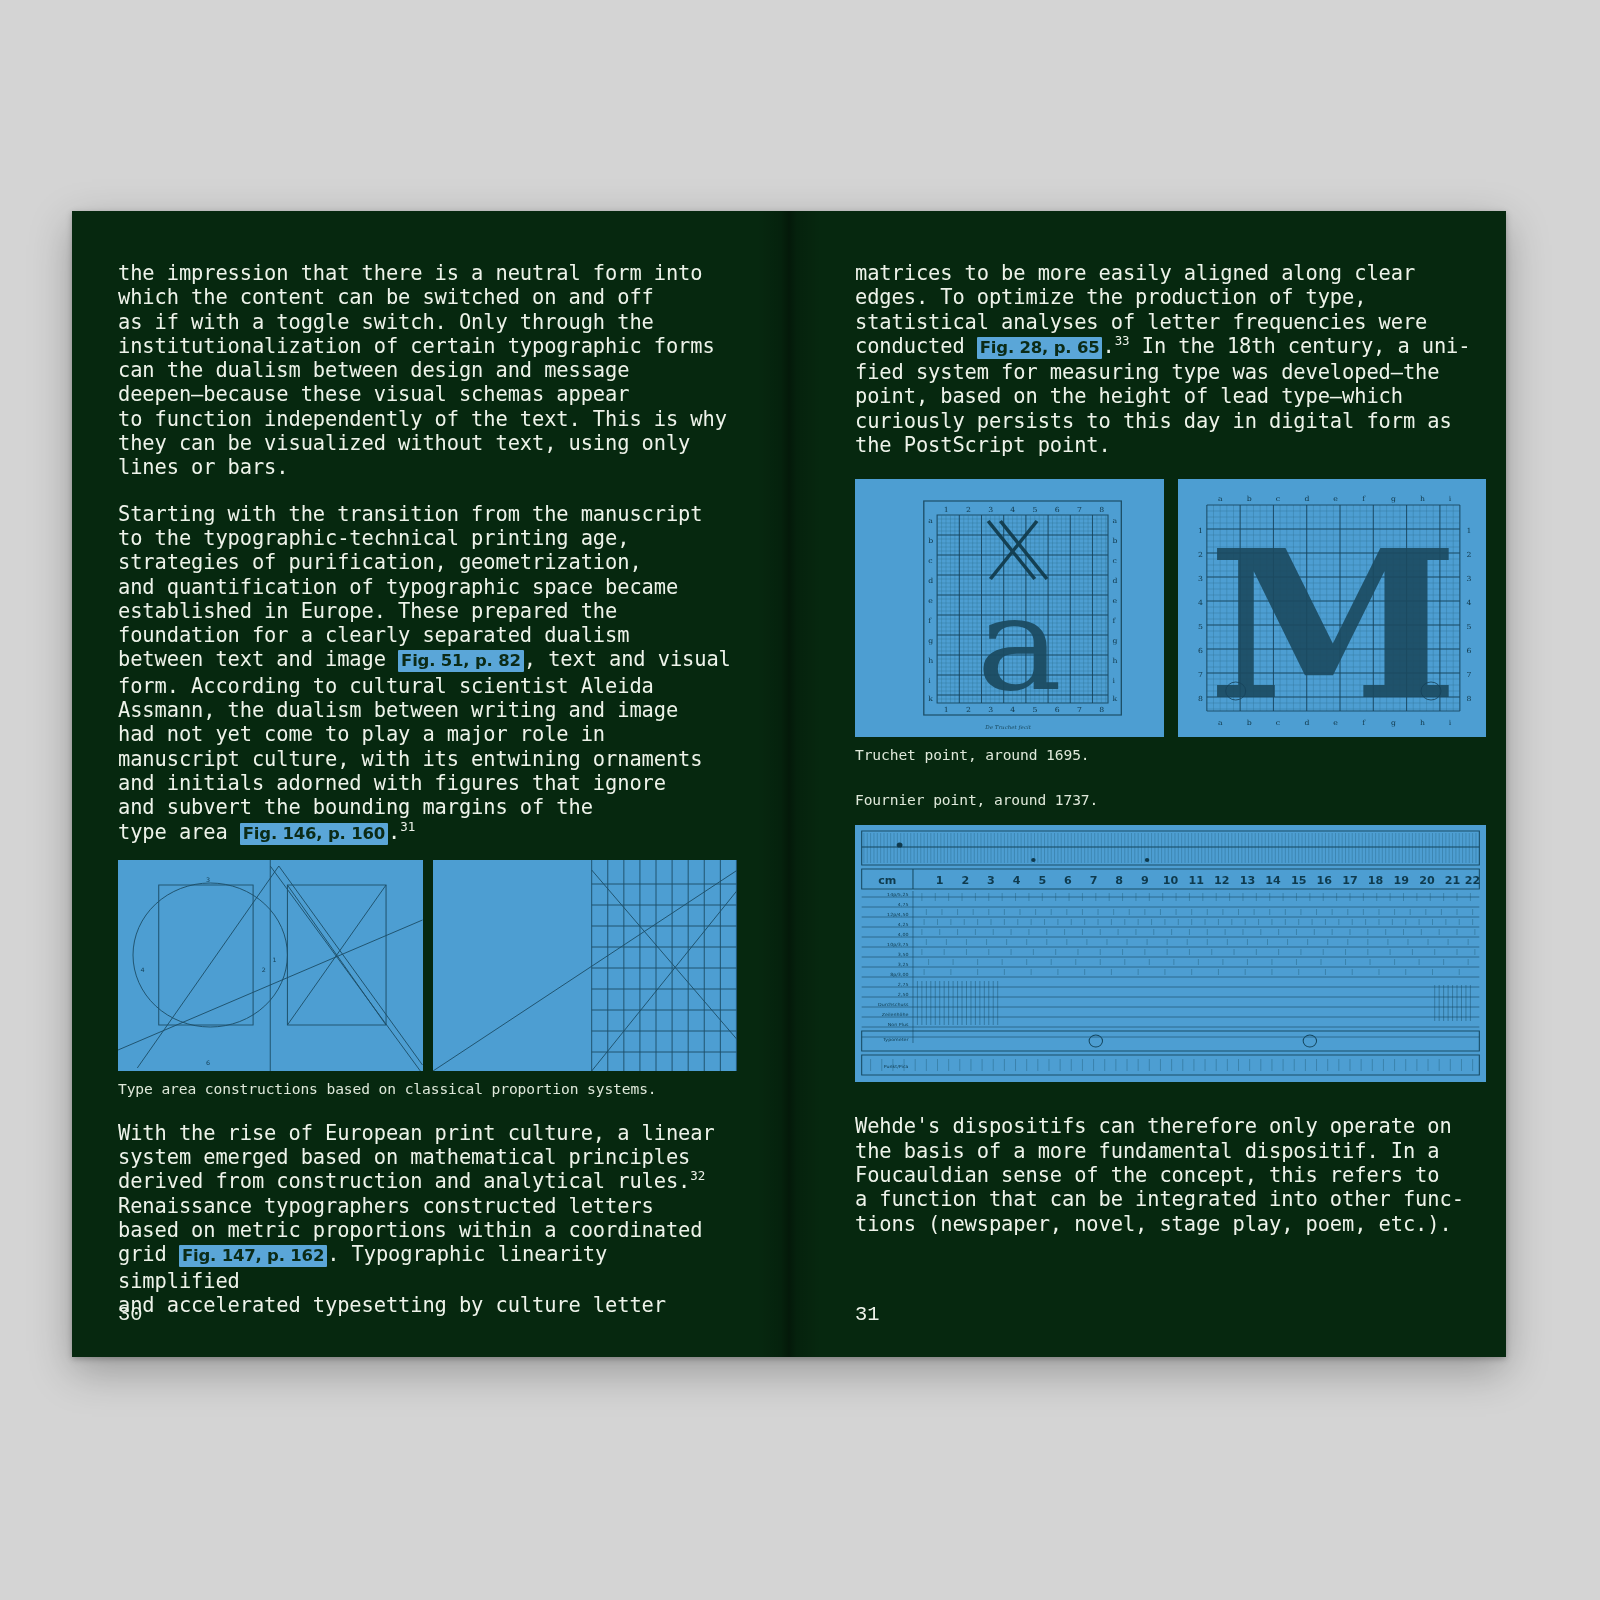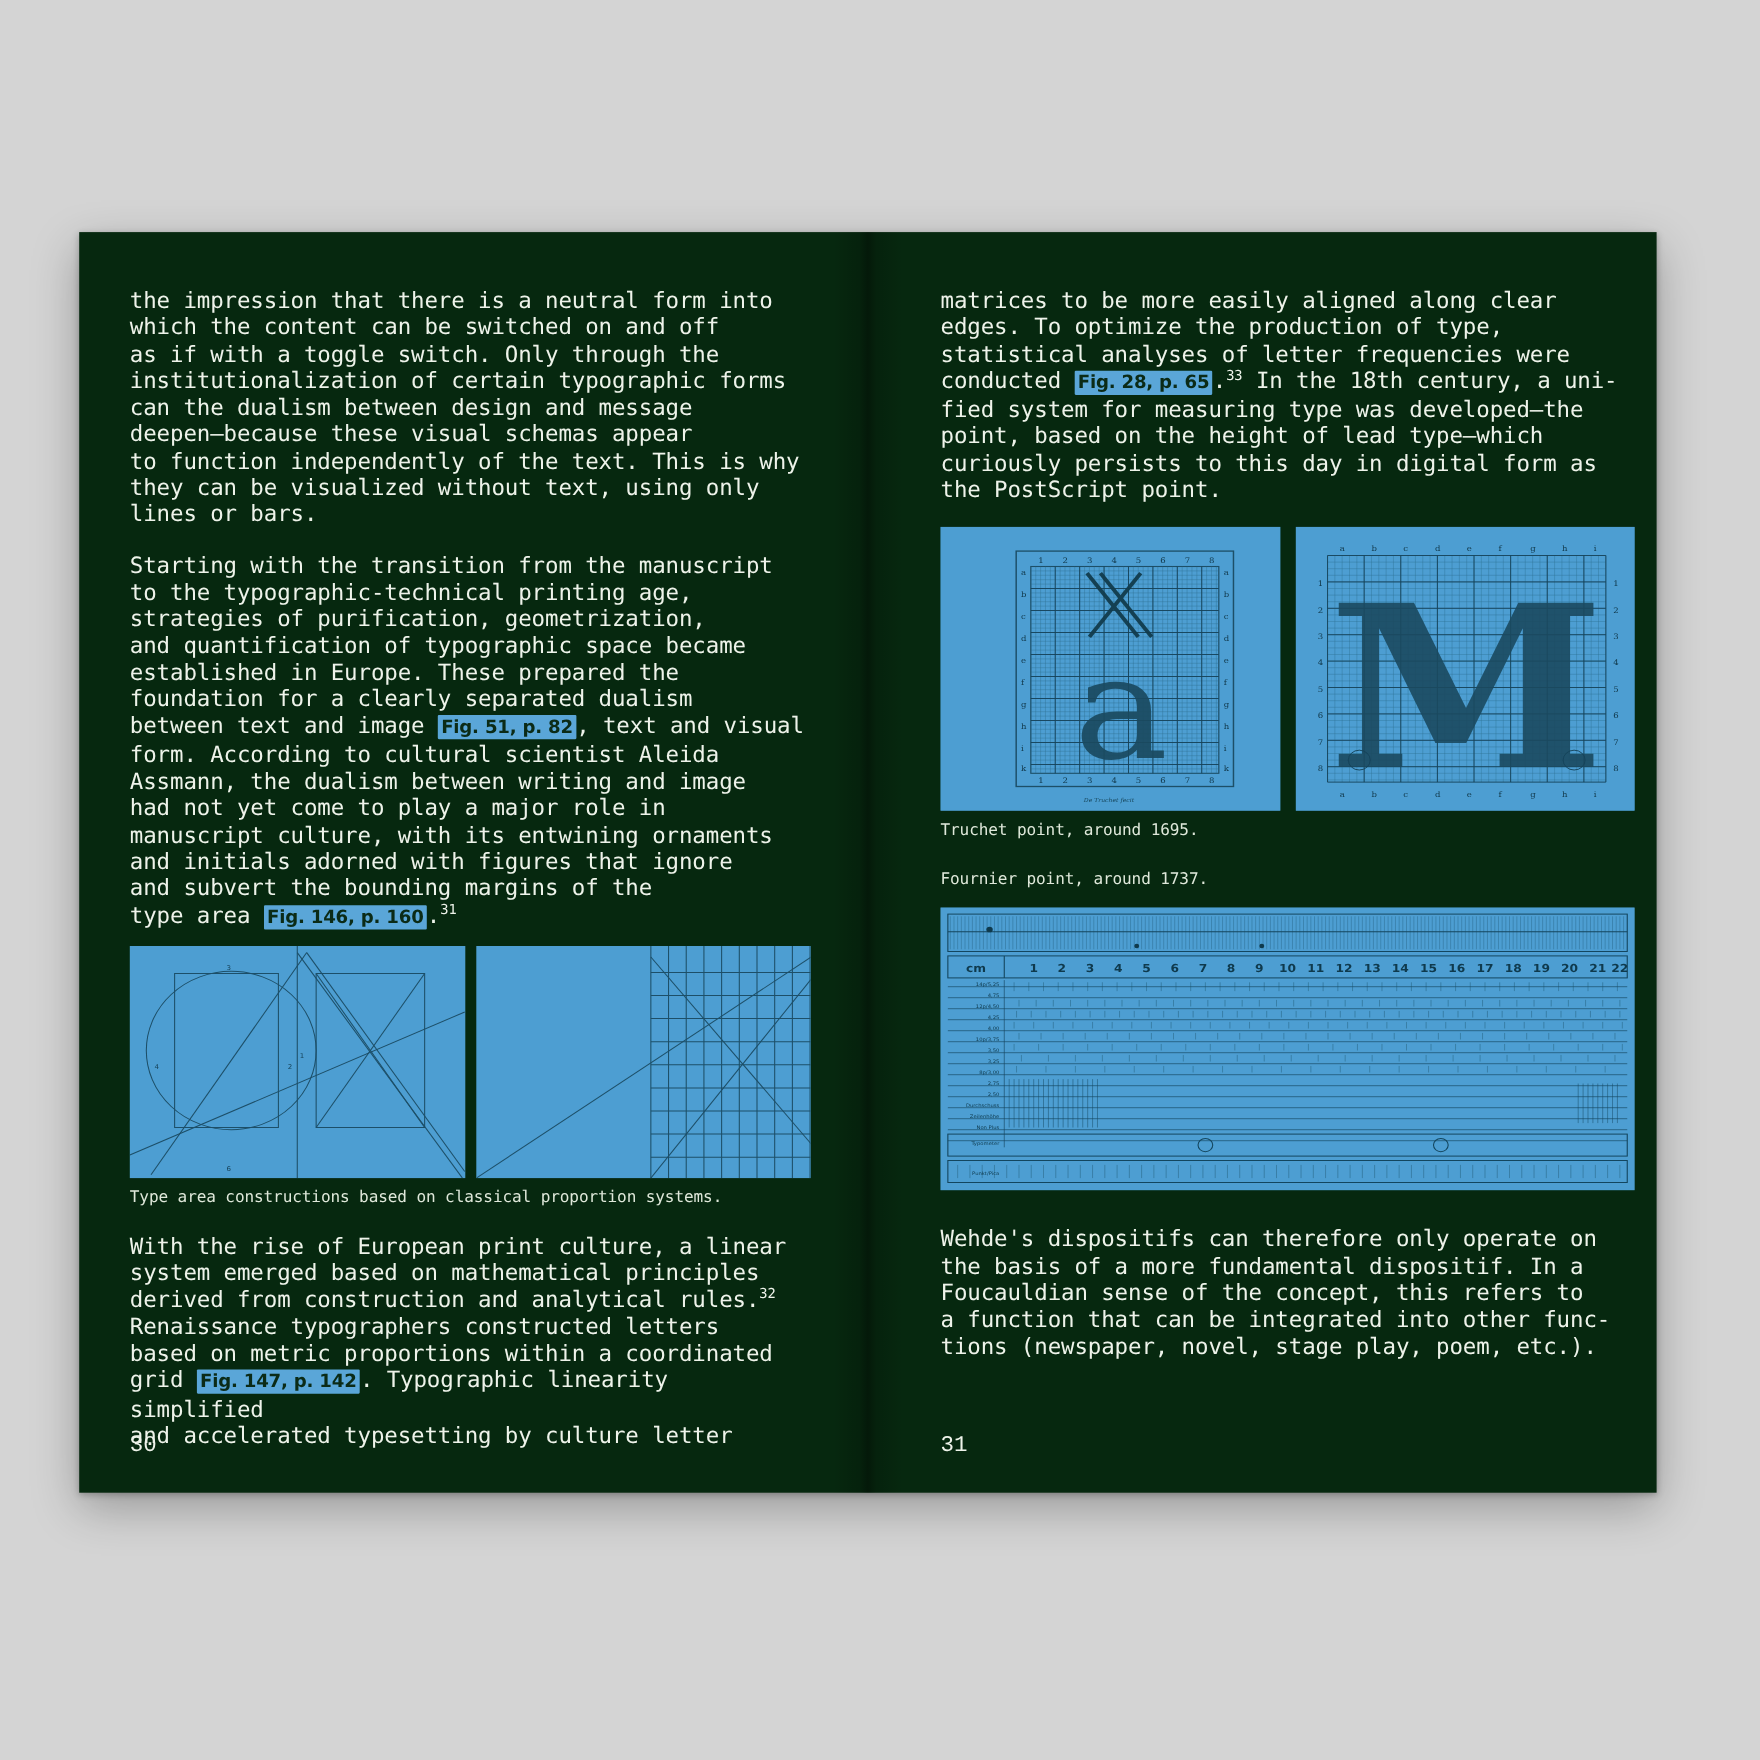--- a/index.html
+++ b/index.html
@@ -229,21 +229,21 @@
         </div>
       </div>
 
       <p class="caption">Type area constructions based on classical proportion systems.</p>
 
       <p class="body-text" style="margin-top:23px"><span>With the rise of European print culture, a linear
 system emerged based on mathematical principles
 derived from construction and analytical rules.</span><sup class="fn">32</sup><span>
 Renaissance typographers constructed letters
 based on metric proportions within a coordinated
-grid </span><span class="figref">Fig. 147, p. 142</span><span>. Typographic linearity simplified
+grid </span><span class="figref">Fig. 147, p. 162</span><span>. Typographic linearity simplified
 and accelerated typesetting by culture letter</span></p>
 
       <div class="page-number">30</div>
     </div>
 
     <div class="page right">
 
       <p class="body-text"><span>matrices to be more easily aligned along clear
 edges. To optimize the production of type,
 statistical analyses of letter frequencies were

